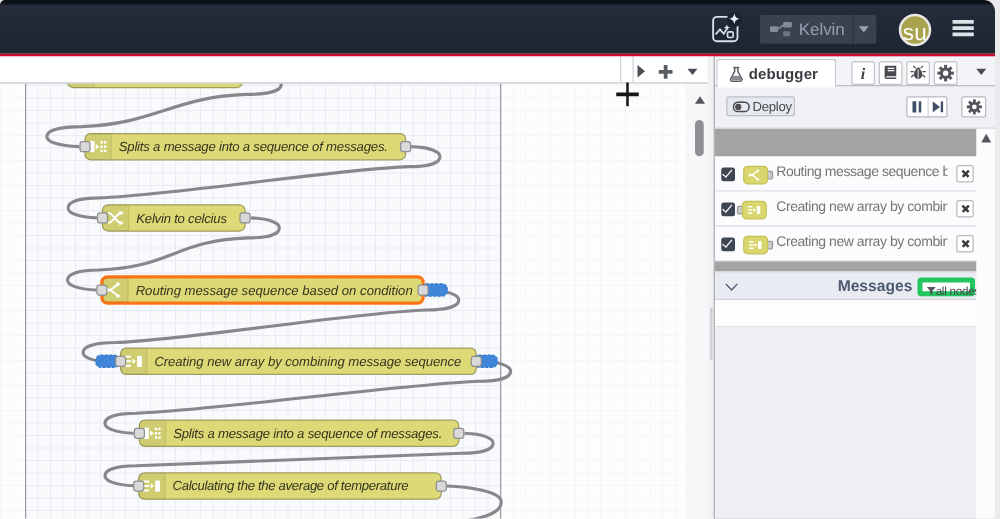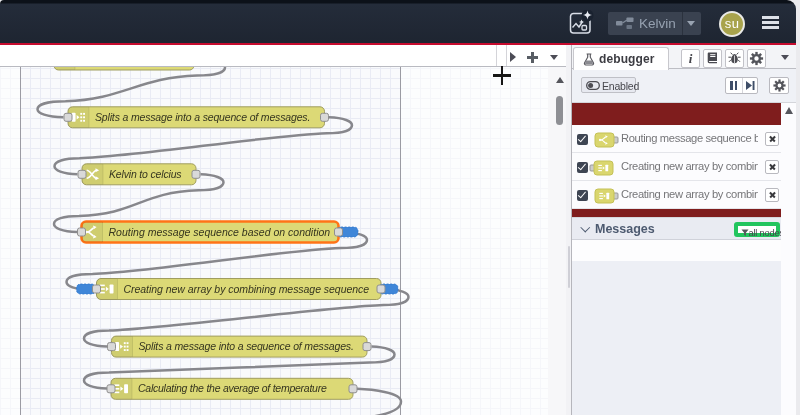--- a/index.html
+++ b/index.html
@@ -6,21 +6,21 @@
 html,body{width:800px;height:415px;overflow:hidden;background:#ebebee;font-family:"Liberation Sans",sans-serif;}
 #chrome{position:absolute;left:0;top:0;width:796px;height:415px;background:#fff;border-radius:4px 9px 0 0;overflow:hidden;}
 #header{position:absolute;left:0;top:0;width:796px;height:43px;background:linear-gradient(180deg,#0c1119 0,#0c1119 2.5px,#242c3a 4.5px,#1e2531 100%);}
 #redline{position:absolute;left:0;top:42.5px;width:796px;height:2px;background:#c60b2e;z-index:30;}
 #tabbar{position:absolute;left:0;top:44.5px;width:571px;height:22.5px;background:#ffffff;border-bottom:1px solid #b9bac1;}
 #grid{position:absolute;left:0;top:67px;width:548px;height:348px;background-color:#f9fafc;background-image:linear-gradient(to right,#e9ebf4 1px,transparent 1px),linear-gradient(to bottom,#e9ebf4 1px,transparent 1px);background-size:10px 10px;background-position:0 1px;}
 .outzone{position:absolute;top:67px;height:348px;background:rgba(255,255,255,0.55);}
 .bnd{position:absolute;top:67px;height:348px;width:1.5px;background:#9b9ba3;}
 #vtrack{position:absolute;left:548px;top:67px;width:18px;height:348px;background:#f7f7f9;}
 #splitter{position:absolute;left:566px;top:44.5px;width:5px;height:370.5px;background:#f2f2f5;}
-#sidebar{position:absolute;left:571px;top:44.5px;width:225px;height:370.5px;background:#7f1d1d;border-left:1px solid #b6b6bc;font-family:"Liberation Sans",sans-serif;}
+#sidebar{position:absolute;left:571px;top:44.5px;width:225px;height:370.5px;background:#a3a3a3;border-left:1px solid #b6b6bc;font-family:"Liberation Sans",sans-serif;text-align:center;}
 .hbtn{position:absolute;width:19px;height:19px;top:4.5px;background:#fff;border:1px solid #c2c2c8;border-radius:2px;}
 .chev{position:absolute;width:6.5px;height:6.5px;border-right:1.7px solid #4d5a70;border-bottom:1.7px solid #4d5a70;transform:rotate(45deg);}
 .row{position:absolute;left:0;width:210px;height:28px;background:#fcfcfe;border-bottom:1px solid #e4e5ea;}
 .cbx{position:absolute;left:5px;top:8.5px;width:11px;height:11px;background:#3e4553;border-radius:2px;}
 .cbx:after{content:"";position:absolute;left:3.4px;top:0.8px;width:3px;height:6.5px;border-right:1.8px solid #fff;border-bottom:1.8px solid #fff;transform:rotate(40deg);}
 .rlabel{position:absolute;left:49px;top:7px;width:137px;height:16px;overflow:hidden;white-space:nowrap;font-size:11.2px;color:#757578;letter-spacing:-0.35px;}
 .xbtn{position:absolute;left:193px;top:7px;width:14px;height:14px;background:#fff;border:1px solid #b9b9bf;border-radius:2px;}
 .xbtn:before,.xbtn:after{content:"";position:absolute;left:2.5px;top:5.4px;width:7px;height:1.7px;background:#3a3a3e;}
 .xbtn:before{transform:rotate(45deg);}
 .xbtn:after{transform:rotate(-45deg);}
@@ -43,21 +43,21 @@
   <rect x="0" y="4" width="6.5" height="4.5" rx="0.8" fill="#818b9a"></rect>
   <path d="M6.5,6 L11,3" stroke="#818b9a" stroke-width="1.3" fill="none"></path>
   <rect x="10.5" y="0.5" width="7" height="4.5" rx="0.8" fill="#818b9a"></rect>
   <rect x="10.5" y="8" width="5.5" height="4" rx="0.8" fill="#6b7584"></rect>
  </svg>
  <div style="position:absolute;left:31px;top:4px;font-size:13.5px;color:#96a1b0;">Kelvin</div>
  <div style="position:absolute;left:74px;top:0;width:1px;height:23px;background:#2b323e;"></div>
  <div style="position:absolute;left:79px;top:9px;width:0;height:0;border-left:4.5px solid transparent;border-right:4.5px solid transparent;border-top:5.5px solid #99a3b1;"></div>
 </div>
 <div style="position:absolute;left:719px;top:10.5px;width:26px;height:26px;border-radius:50%;background:#a8a34c;border:2px solid #e9e9e5;text-align:center;">
- <div style="font-size:13px;color:#fff;margin-top:3.5px;letter-spacing:0.3px;">su</div>
+ <div style="font-size:18px;color:#fff;margin-top:3.5px;letter-spacing:0.3px;">su</div>
 </div>
 <div style="position:absolute;left:762px;top:16px;width:17px;height:14px;">
  <div style="height:3px;background:#dde1e8;margin-bottom:2px;"></div>
  <div style="height:3px;background:#dde1e8;margin-bottom:2px;"></div>
  <div style="height:3px;background:#dde1e8;"></div>
 </div>
 </div>
 <div id="redline"></div>
 <div id="tabbar">
 <div style="position:absolute;left:495.5px;top:0;width:1px;height:21.5px;background:#d4d4d9;"></div>
@@ -235,21 +235,21 @@
             <use href="#th" transform="rotate(270)"></use>
             <use href="#th" transform="rotate(315)"></use>
           </g>
         </svg></div>
 <div id="toolbar" style="position:absolute;left:0;top:24.5px;width:225px;height:33.5px;background:#eff1f6;border-bottom:1px solid #d4d5da;">
  <div style="position:absolute;left:9px;top:8px;width:55px;height:16px;background:#e7e9f0;border:1px solid #bfc0c6;border-radius:2px;">
   <svg style="position:absolute;left:4px;top:3px;" width="14" height="9" viewBox="0 0 14 9">
             <rect x="0.7" y="0.7" width="12.6" height="7.6" rx="3.8" fill="none" stroke="#4c4c52" stroke-width="1.3"></rect>
             <circle cx="4.6" cy="4.5" r="2.5" fill="#4c4c52"></circle>
           </svg>
-  <div style="position:absolute;left:20px;top:2px;font-size:10.5px;color:#47474d;letter-spacing:-0.2px;">Enabled</div>
+  <div style="position:absolute;left:20px;top:2px;font-size:10.5px;color:#47474d;letter-spacing:-0.2px;">Deploy</div>
  </div>
  <div style="position:absolute;left:153px;top:7.5px;width:33px;height:17px;background:#fff;border:1px solid #b9b9bf;border-radius:2px;">
   <div style="position:absolute;left:4px;top:3.5px;width:2.6px;height:9px;background:#3f4e68;"></div>
   <div style="position:absolute;left:8.6px;top:3.5px;width:2.6px;height:9px;background:#3f4e68;"></div>
   <div style="position:absolute;left:16px;top:0;width:1px;height:15px;background:#d5d5da;"></div>
   <svg style="position:absolute;left:20px;top:3.5px;" width="9" height="9" viewBox="0 0 9 9">
             <path d="M0,0 L6,4.5 L0,9 Z" fill="#3f4e68"></path>
             <rect x="6.6" y="0" width="1.9" height="9" fill="#3f4e68"></rect>
           </svg>
  </div>

